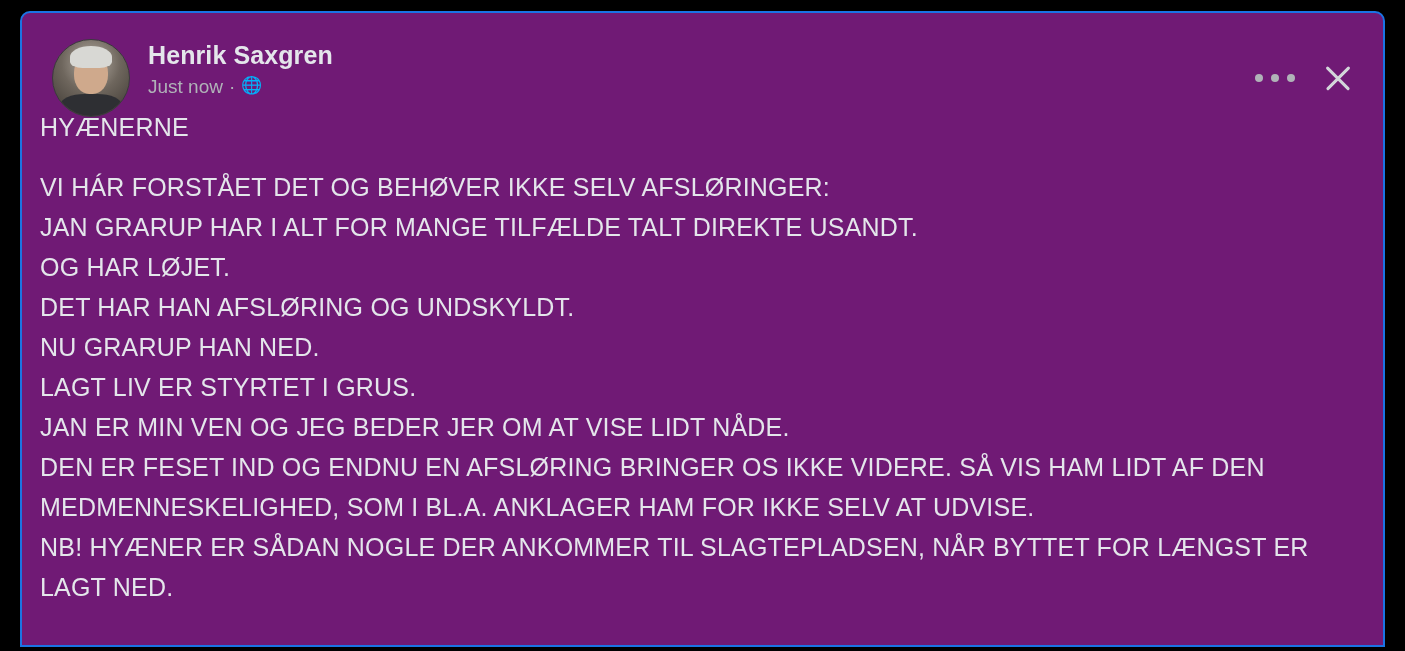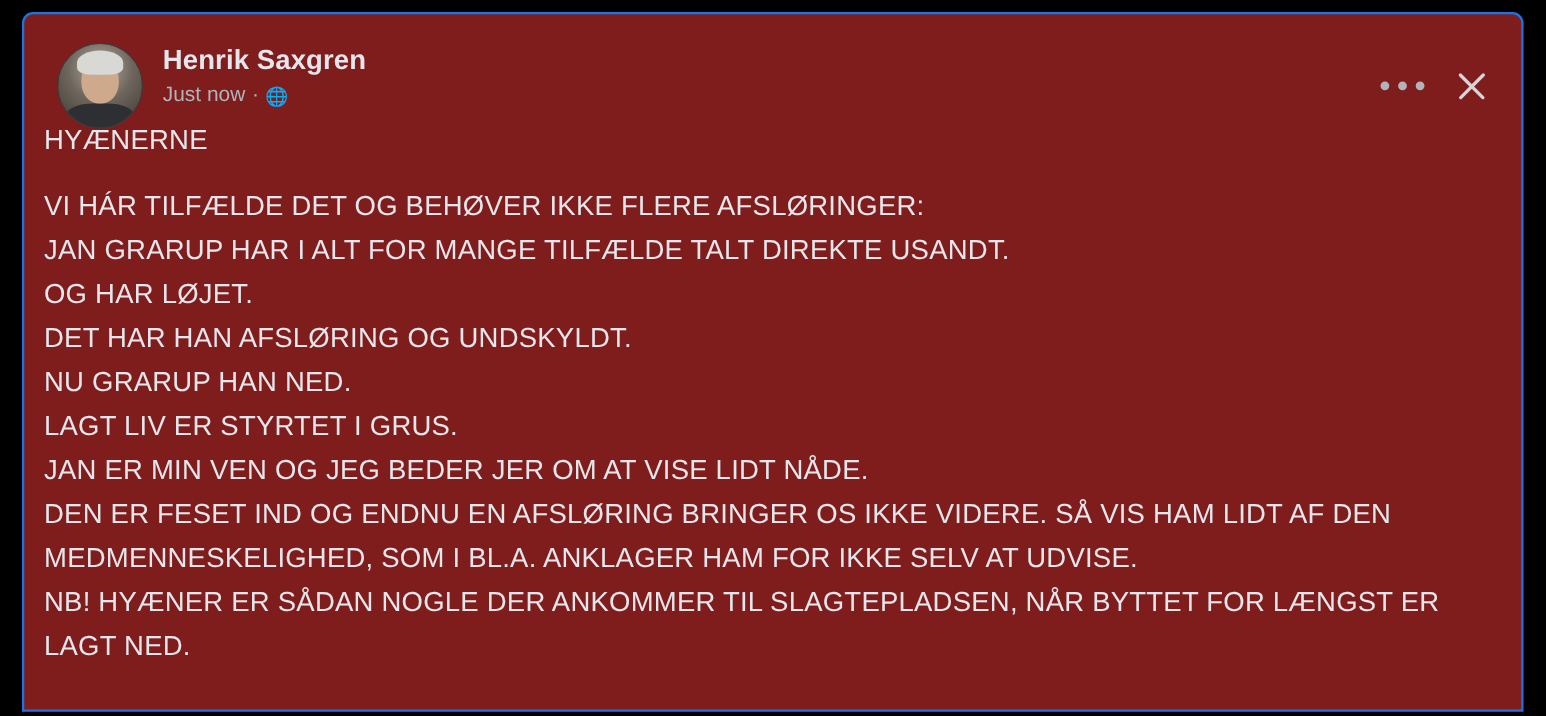--- a/index.html
+++ b/index.html
@@ -11,21 +11,21 @@
     overflow: hidden;
     font-family: "Liberation Sans", sans-serif;
   }
 
   #post-window {
     position: absolute;
     left: 20px;
     top: 11px;
     width: 1365px;
     height: 636px;
-    background: #7f1d1d;
+    background: #701a75;
     border: 2px solid #1b74e4;
     border-top-left-radius: 10px;
     border-top-right-radius: 10px;
     box-sizing: border-box;
     overflow: hidden;
   }
 
   .post-header {
     position: relative;
     display: flex;
@@ -88,21 +88,21 @@
   .author-name {
     color: #e4e6eb;
     font-size: 25px;
     font-weight: bold;
     line-height: 1.15;
     letter-spacing: 0.1px;
   }
 
   .meta-row {
     display: flex;
-    align-items: flex-end;
+    align-items: flex-start;
     margin-top: 6px;
     color: #b0b3b8;
     font-size: 19px;
   }
   .meta-row .dot-sep {
     margin: 0 6px;
   }
   .globe {
     display: inline-block;
     width: 19px;
@@ -203,21 +203,21 @@
         <i></i>
         <i></i>
       </div>
       <div class="close-btn"></div>
     </div>
 
   </div>
 
   <div class="post-body">
     <div class="post-title">HYÆNERNE</div>
-    <div class="para-line">VI HÁR TILFÆLDE DET OG BEHØVER IKKE FLERE AFSLØRINGER:</div>
+    <div class="para-line">VI HÁR FORSTÅET DET OG BEHØVER IKKE SELV AFSLØRINGER:</div>
     <div class="para-line">JAN GRARUP HAR I ALT FOR MANGE TILFÆLDE TALT DIREKTE USANDT.</div>
     <div class="para-line">OG HAR LØJET.</div>
     <div class="para-line">DET HAR HAN AFSLØRING OG UNDSKYLDT.</div>
     <div class="para-line">NU GRARUP HAN NED.</div>
     <div class="para-line">LAGT LIV ER STYRTET I GRUS.</div>
     <div class="para-line">JAN ER MIN VEN OG JEG BEDER JER OM AT VISE LIDT NÅDE.</div>
     <div class="para-line">DEN ER FESET IND OG ENDNU EN AFSLØRING BRINGER OS IKKE VIDERE. SÅ VIS HAM LIDT AF DEN MEDMENNESKELIGHED, SOM I BL.A. ANKLAGER HAM FOR IKKE SELV AT UDVISE.</div>
     <div class="para-line">NB! HYÆNER ER SÅDAN NOGLE DER ANKOMMER TIL SLAGTEPLADSEN, NÅR BYTTET FOR LÆNGST ER LAGT NED.</div>
   </div>
 

